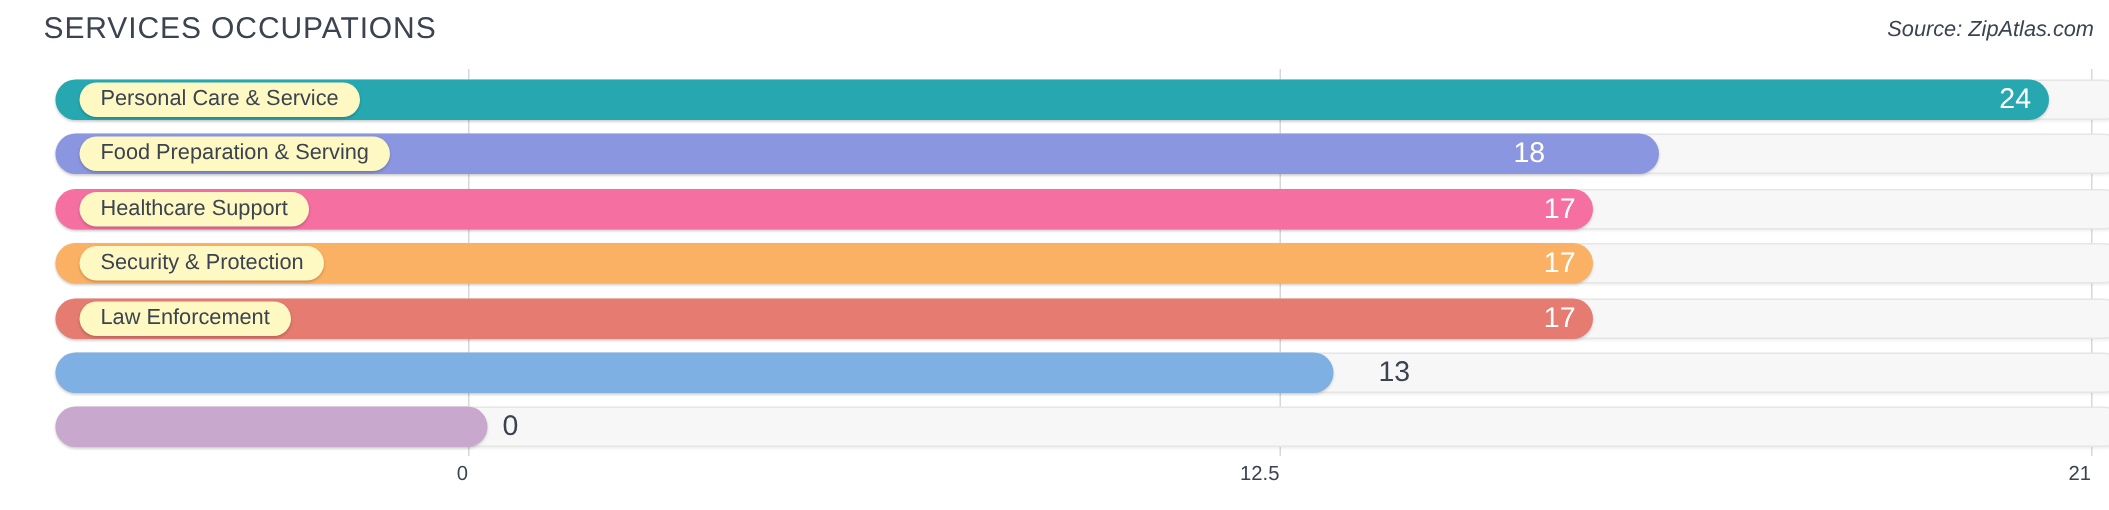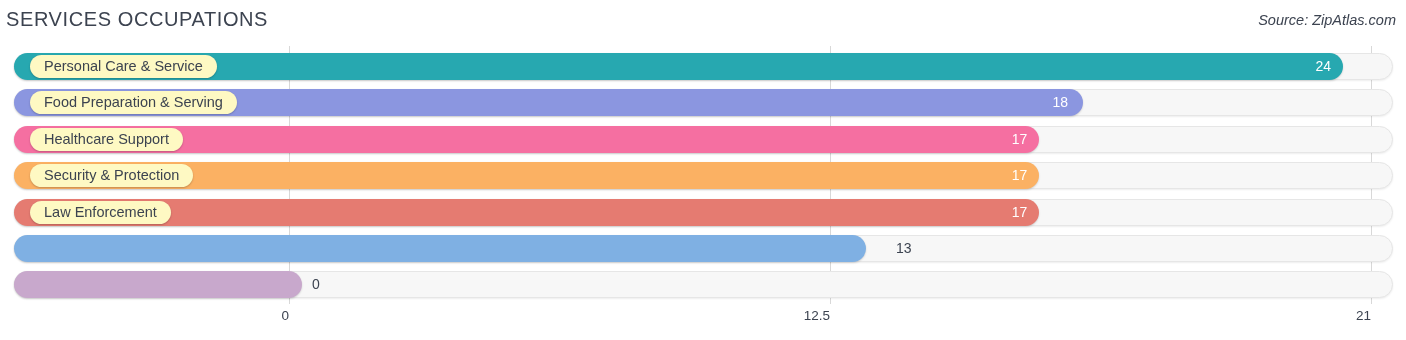--- a/index.html
+++ b/index.html
@@ -3,21 +3,21 @@
 <meta charset="utf-8">
 <style>
   html,body{margin:0;padding:0;}
   body{
     width:1406px;height:340px;
     background:#ffffff;
     font-family:"Liberation Sans", sans-serif;
     overflow:hidden;
     position:relative;
   }
-  #chart-root{position:absolute;inset:0;}
+  #chart-root{position:absolute;inset:0;margin-left:23px;}
 
   
   .chart-title{
     position:absolute; left:6px; top:8px;
     font-size:20px; letter-spacing:.6px;
     color:#3c4350; font-weight:400;
     white-space:nowrap;
   }
   .chart-source{
     position:absolute; right:10px; top:12px;
@@ -49,21 +49,21 @@
     box-sizing:border-box;
   }
   .bar{
     position:absolute; left:0; top:0; height:27px;
     border-radius:14px;
     box-shadow:0 1px 2px rgba(0,0,0,.16);
   }
   .bar-value{
     position:absolute; top:0; height:27px;
     line-height:27px;
-    font-size:14px;
+    font-size:19px;
     white-space:nowrap;
   }
   .bar-value.inside{ color:#ffffff; }
   .bar-value.outside{ color:#3c4350; }
 
   .pill{
     position:absolute; left:16px; top:2px; height:23px;
     line-height:23px;
     background:#fef9c3;
     border-radius:13px;
@@ -104,21 +104,21 @@
     <div class="rows" id="rows">
         <div class="row" style="top: 7px;">
           <div class="track"></div>
           <div class="bar" style="width: 1329px; background: rgb(39, 168, 176);"></div>
           <div class="bar-value inside" style="left: 1291px; width: 26px; text-align: right;">24</div>
           <div class="pill">Personal Care &amp; Service</div>
         </div>
         <div class="row" style="top: 43.4px;">
           <div class="track"></div>
           <div class="bar" style="width: 1068.75px; background: rgb(139, 150, 224);"></div>
-          <div class="bar-value inside" style="left: 1028px; width: 26px; text-align: right;">18</div>
+          <div class="bar-value inside" style="left: 972px; width: 26px; text-align: left;">18</div>
           <div class="pill">Food Preparation &amp; Serving</div>
         </div>
         <div class="row" style="top: 79.8px;">
           <div class="track"></div>
           <div class="bar" style="width: 1025.38px; background: rgb(245, 111, 161);"></div>
           <div class="bar-value inside" style="left: 987.375px; width: 26px; text-align: right;">17</div>
           <div class="pill">Healthcare Support</div>
         </div>
         <div class="row" style="top: 116.2px;">
           <div class="track"></div>

